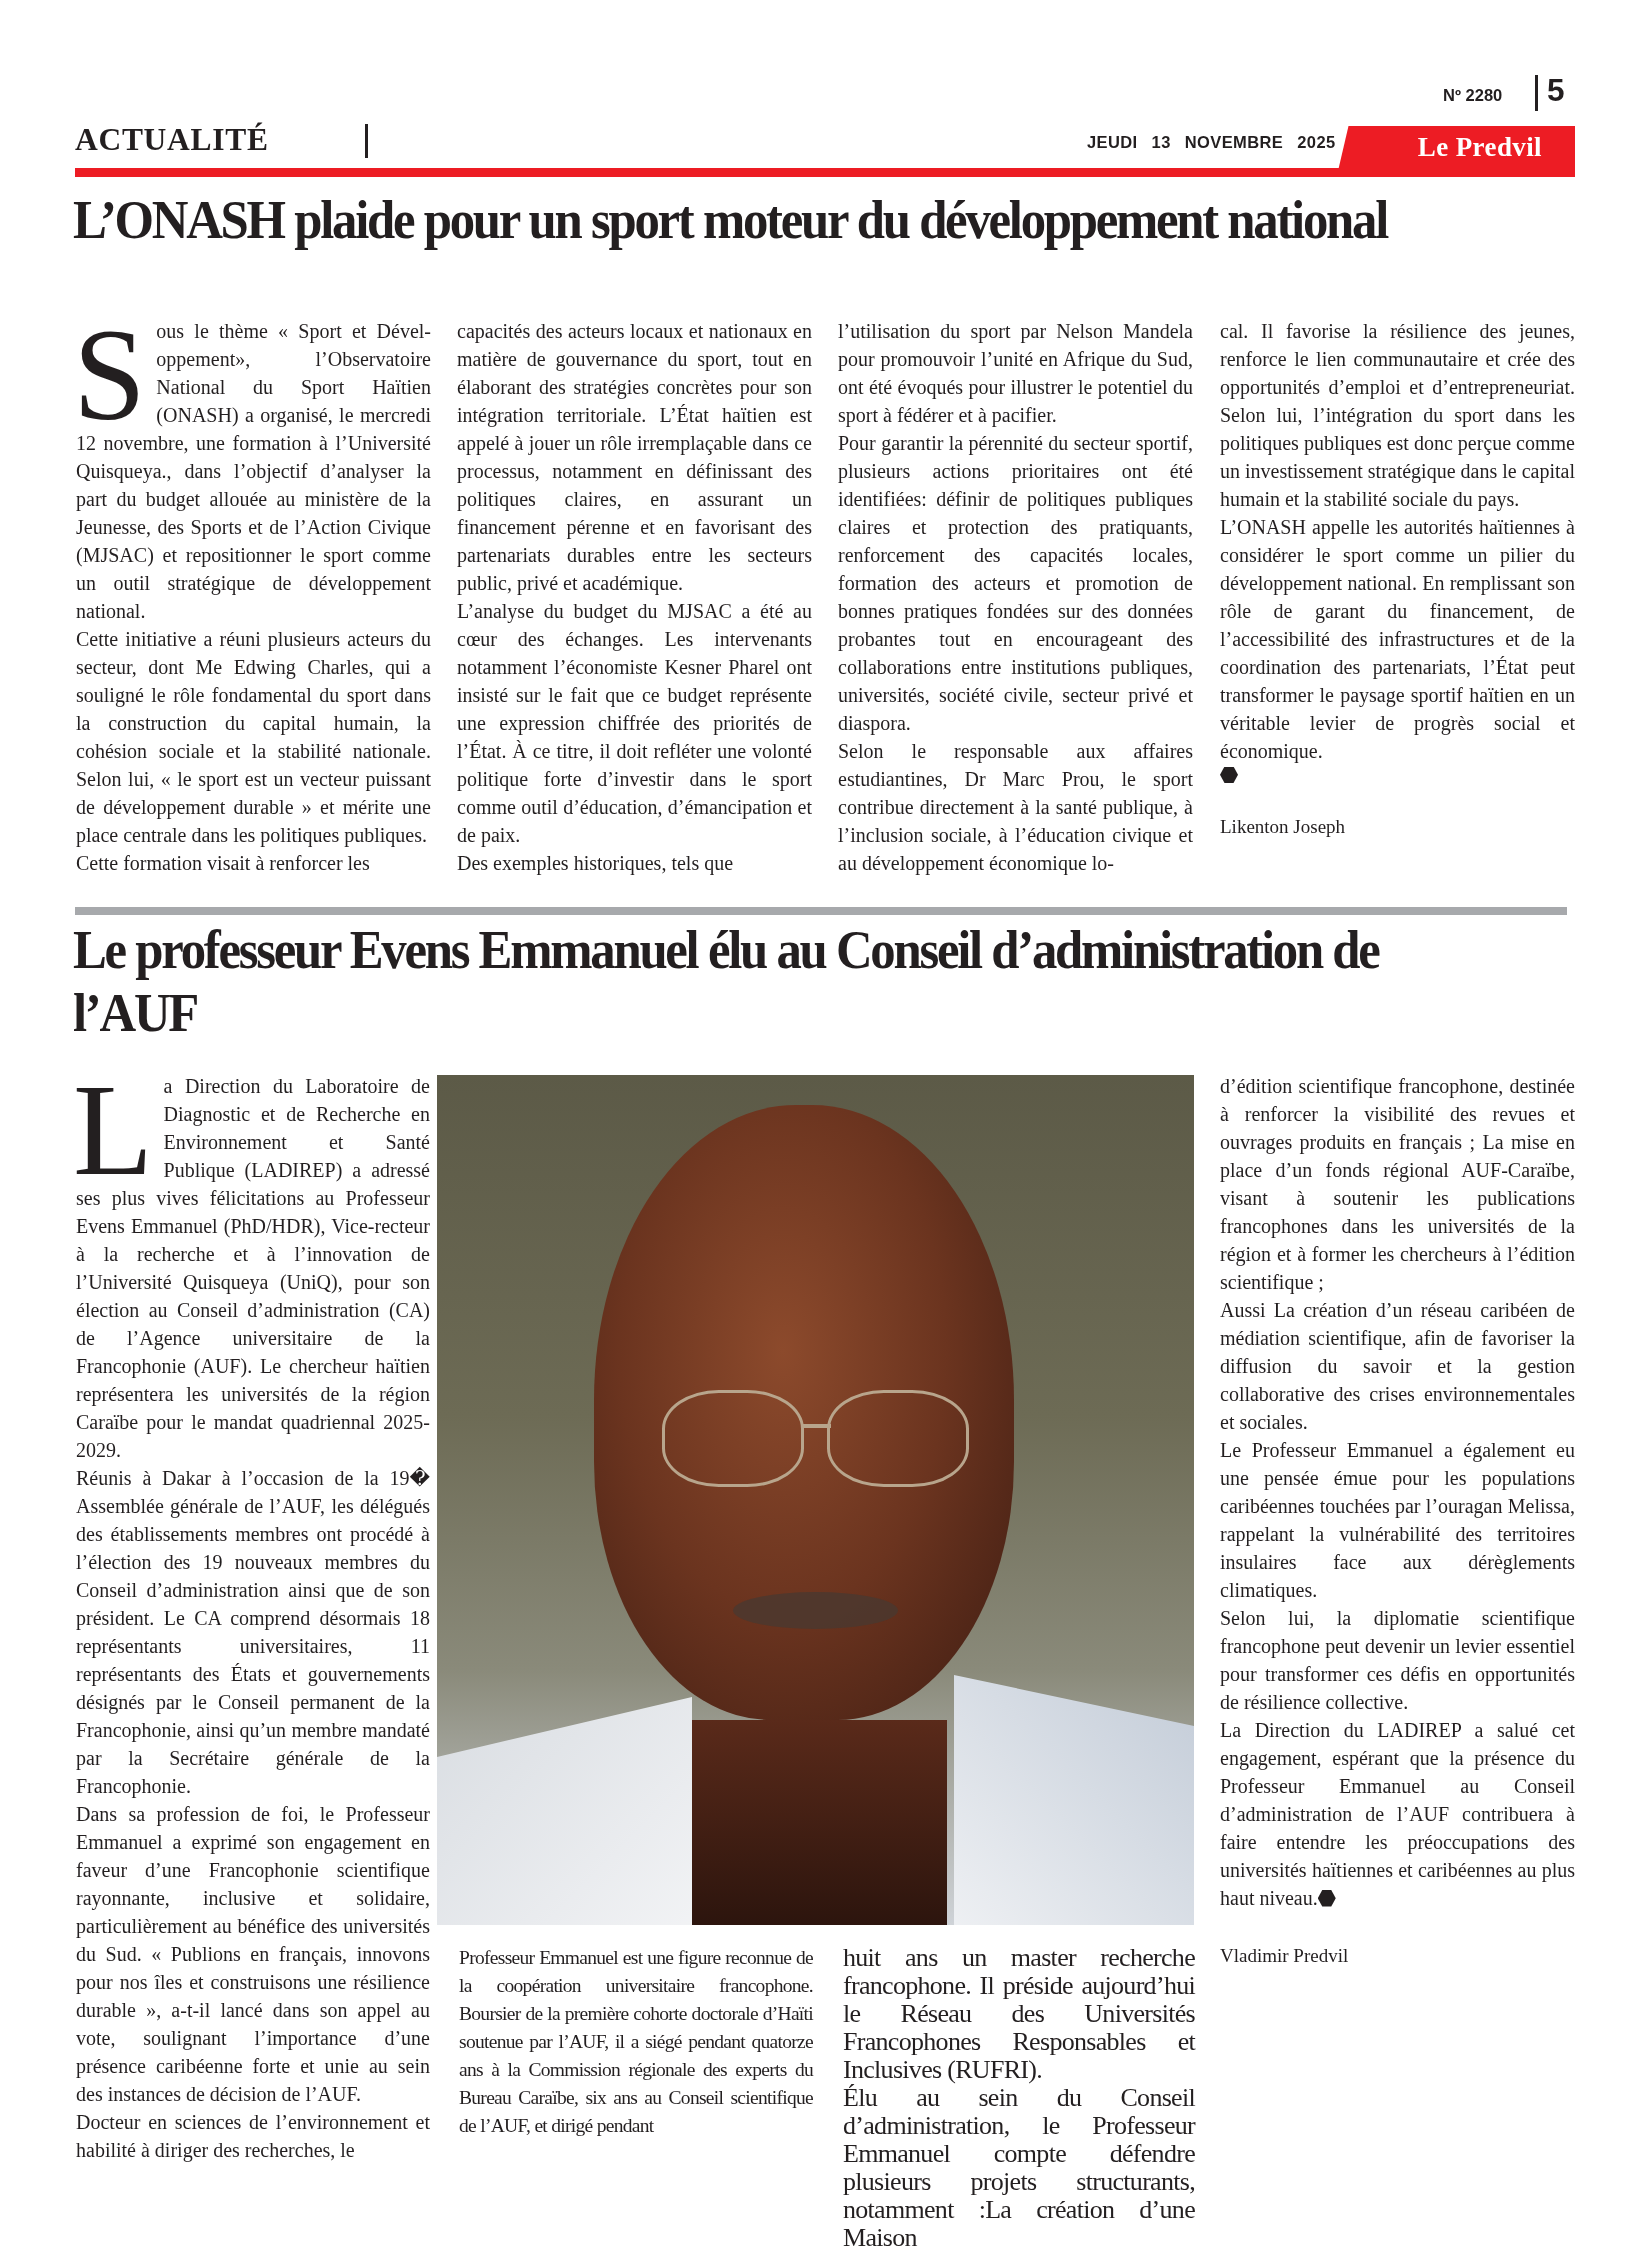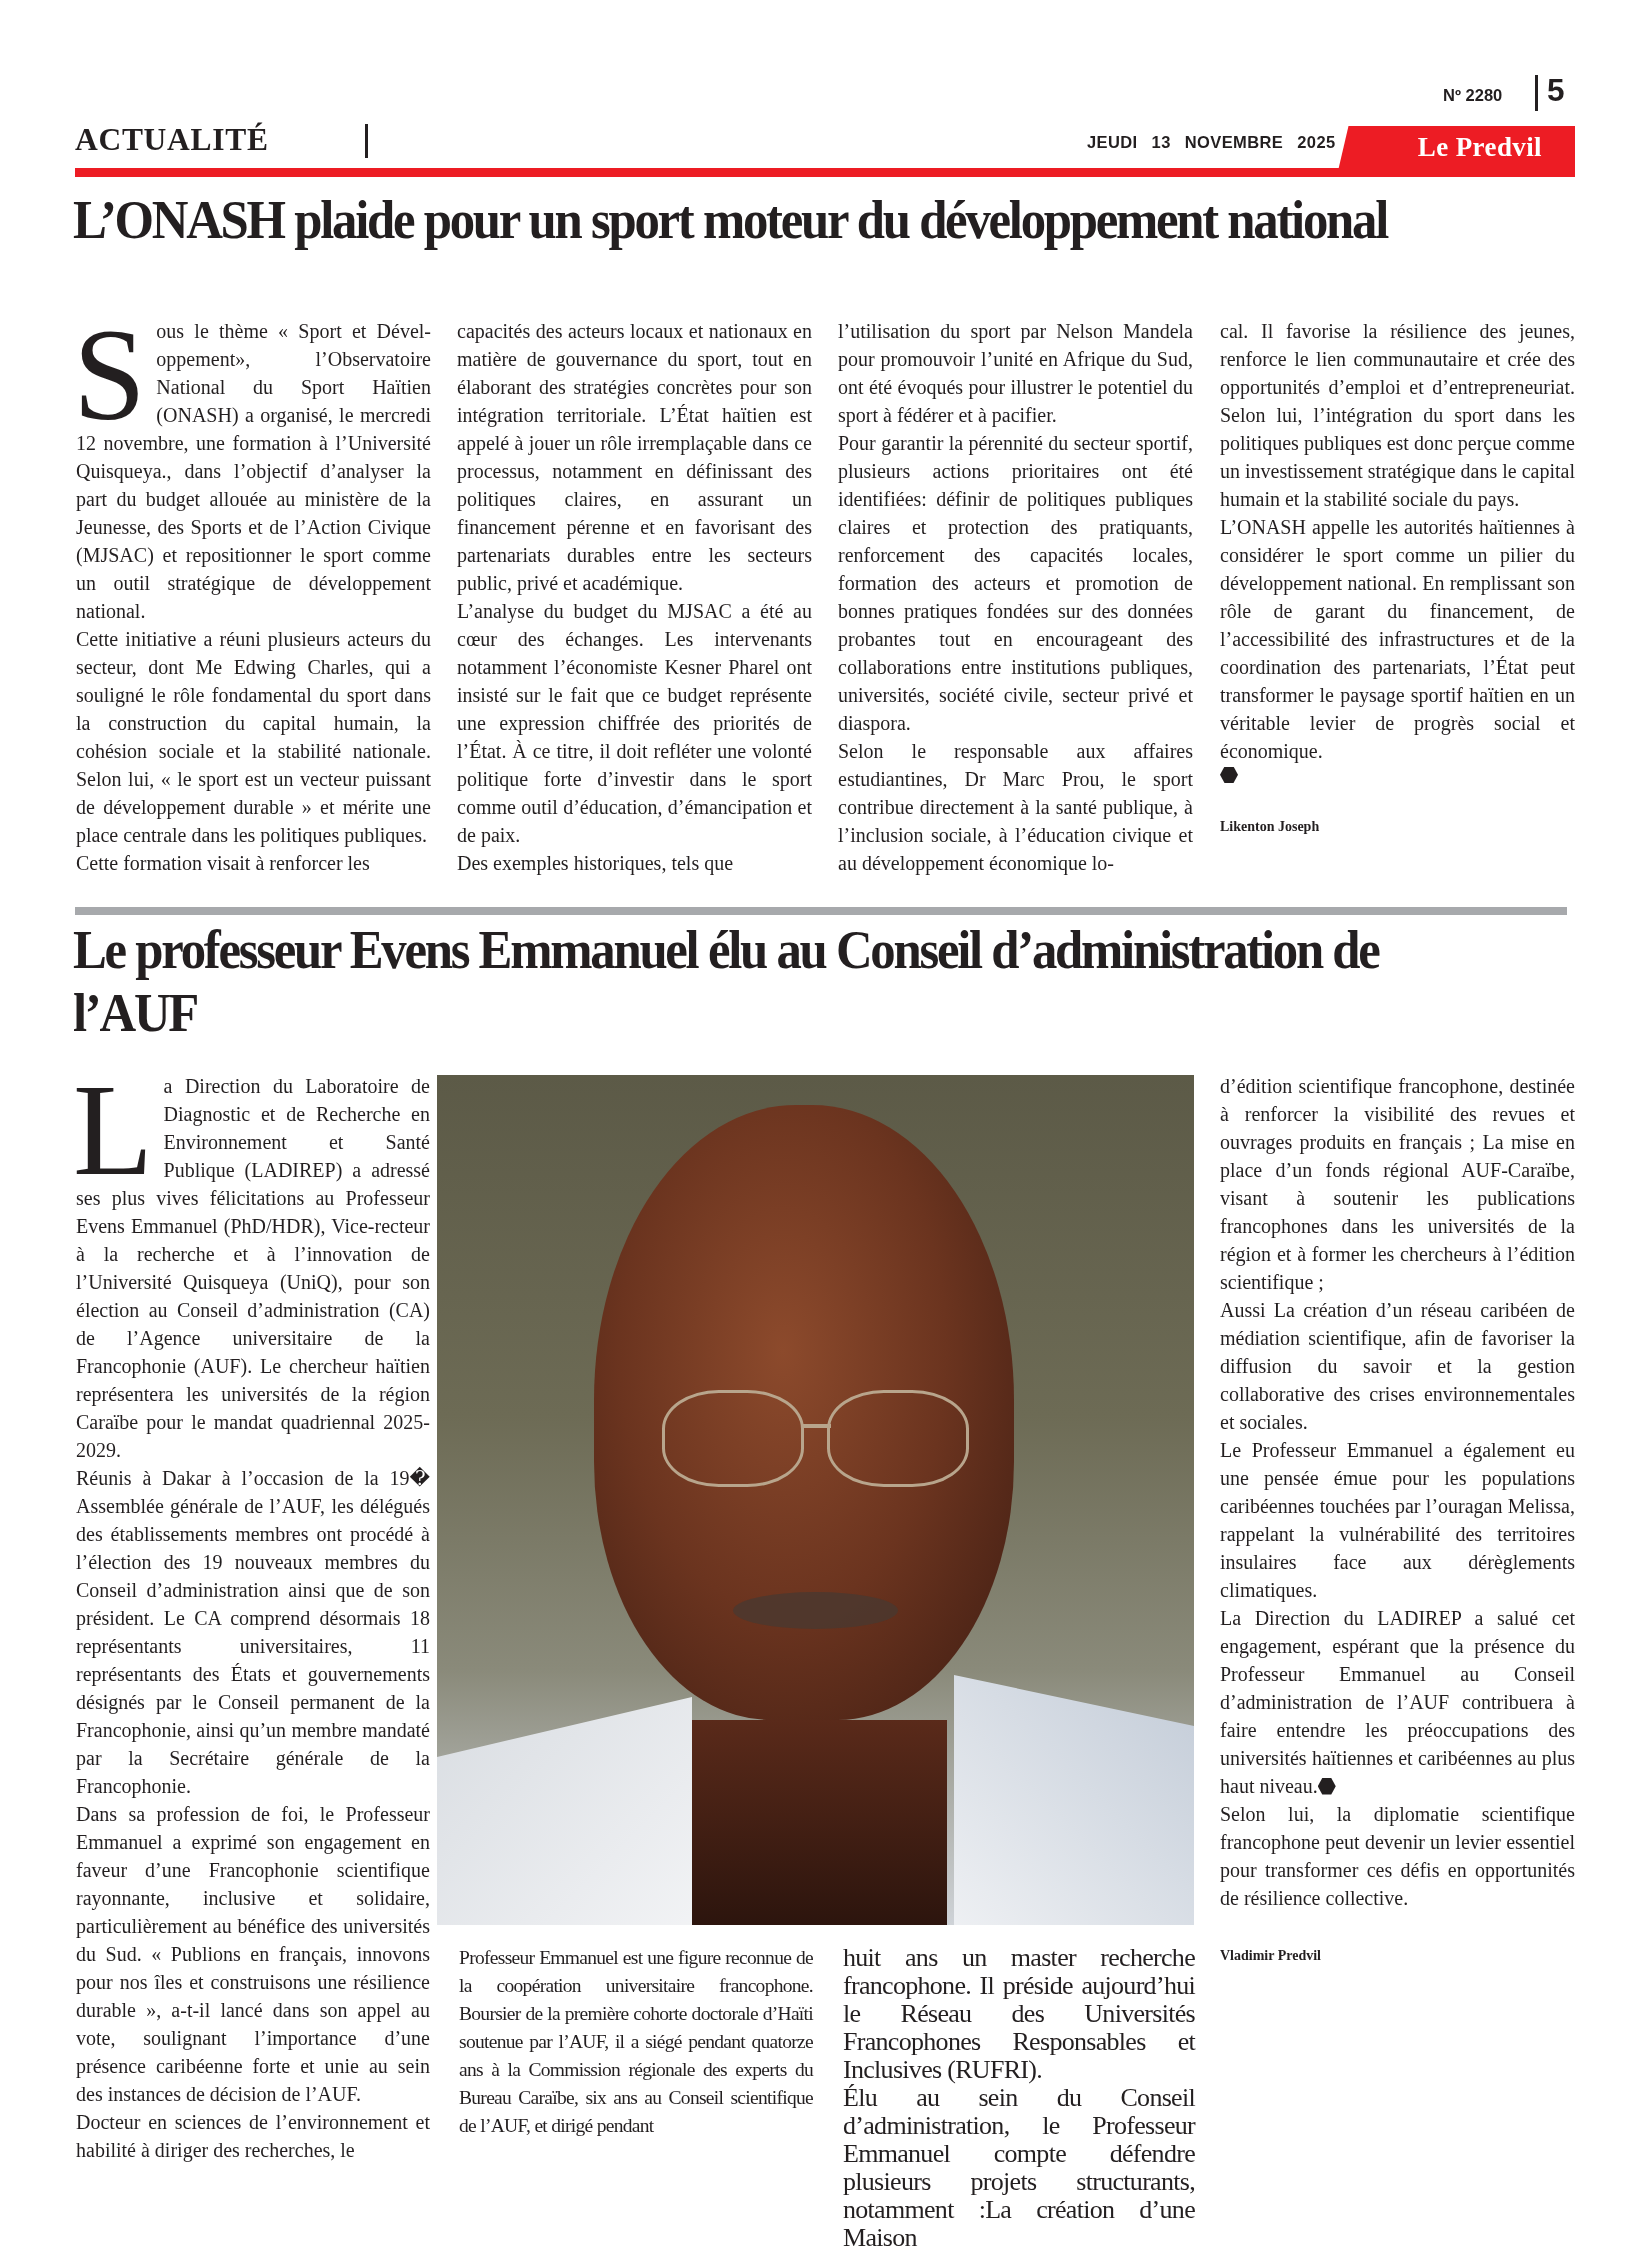--- a/index.html
+++ b/index.html
@@ -23,21 +23,21 @@
   .headline { position: absolute; left: 73px; width: 1515px; font-family: "Liberation Serif", serif; font-weight: bold; font-size: 54px; line-height: 63px; letter-spacing: -2.4px; color: #231f20; transform: scaleX(0.94); transform-origin: left top; }
   .h1 { top: 189px; }
   .h2 { top: 919px; }
 
   .gray-rule { position: absolute; top: 907px; left: 75px; width: 1492px; height: 8.2px; background: #a7a9ac; }
 
   
   .col { position: absolute; font-size: 20px; line-height: 28px; text-align: justify; hyphens: manual; }
   .col p { text-indent: 0; }
   .col .dropcap { float: left; font-size: 131px; line-height: 105px; margin: 4.5px 10.5px -3px -3px; font-family: "Liberation Serif", serif; }
-  .byline { font-weight: bold; font-size: 14px; margin-top: 30px; text-align: left; }
+  .byline { font-weight: normal; font-size: 19px; margin-top: 30px; text-align: left; }
   .end-mark { display: inline-block; width: 18px; height: 16.5px; background: #231f20; clip-path: polygon(25% 0, 75% 0, 100% 50%, 75% 100%, 25% 100%, 0 50%); vertical-align: -1.5px; }
   .end-block { display: block; margin-top: 1.5px; }
 
   
   .a1c1 { top: 317px; left: 76px; width: 355px; }
   .a1c2 { top: 317px; left: 457px; width: 355px; }
   .a1c3 { top: 317px; left: 838px; width: 355px; }
   .a1c4 { top: 317px; left: 1220px; width: 355px; }
 
   
@@ -133,17 +133,17 @@
 
 <div class="col a2cap2">
   <p>huit ans un master recherche francophone. Il préside aujourd’hui le Réseau des Universités Francophones Responsables et Inclusives (RUFRI).</p>
   <p>Élu au sein du Conseil d’administration, le Professeur Emmanuel compte défendre plusieurs projets structurants, notamment :La création d’une Maison</p>
 </div>
 
 <div class="col a2c4">
   <p>d’édition scientifique francophone, destinée à renforcer la visibilité des revues et ouvrages produits en français ; La mise en place d’un fonds régional AUF-Caraïbe, visant à soutenir les publications francophones dans les universités de la région et à former les chercheurs à l’édition scientifique ;</p>
   <p>Aussi La création d’un réseau caribéen de médiation scientifique, afin de favoriser la diffusion du savoir et la gestion collaborative des crises environnementales et sociales.</p>
   <p>Le Professeur Emmanuel a également eu une pensée émue pour les populations caribéennes touchées par l’ouragan Melissa, rappelant la vulnérabilité des territoires insulaires face aux dérèglements climatiques.</p>
+  <p>Selon lui, la diplomatie scientifique francophone peut devenir un levier essentiel pour transformer ces défis en opportunités de résilience collective.</p>
   <p><span>La Direction du LADIREP a salué cet engagement, espérant que la présence du Professeur Emmanuel au Conseil d’administration de l’AUF contribuera à faire entendre les préoccupations des universités haïtiennes et caribéennes au plus haut niveau.</span><span class="end-mark"></span></p>
-  <p>Selon lui, la diplomatie scientifique francophone peut devenir un levier essentiel pour transformer ces défis en opportunités de résilience collective.</p>
   <p class="byline">Vladimir Predvil</p>
 </div>
 
 
 </body></html>

